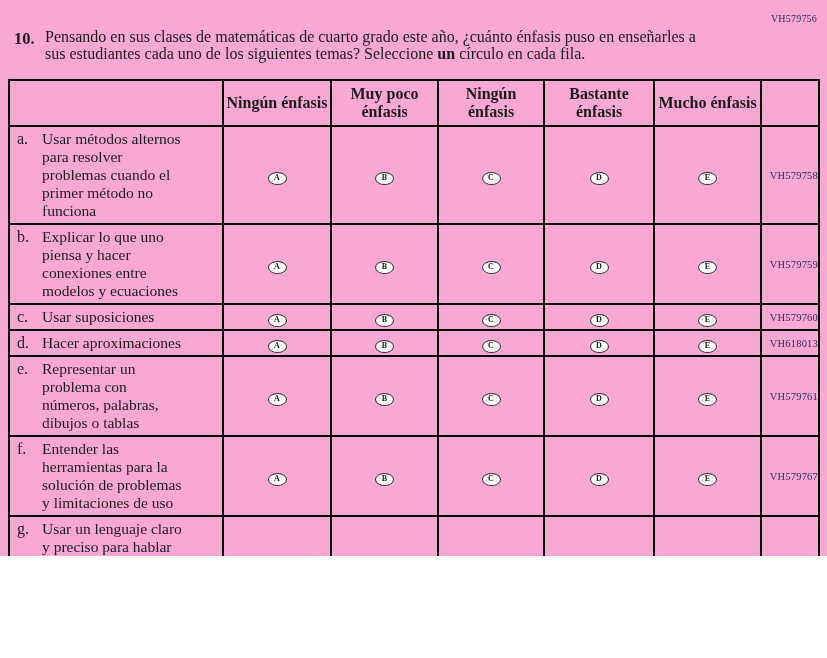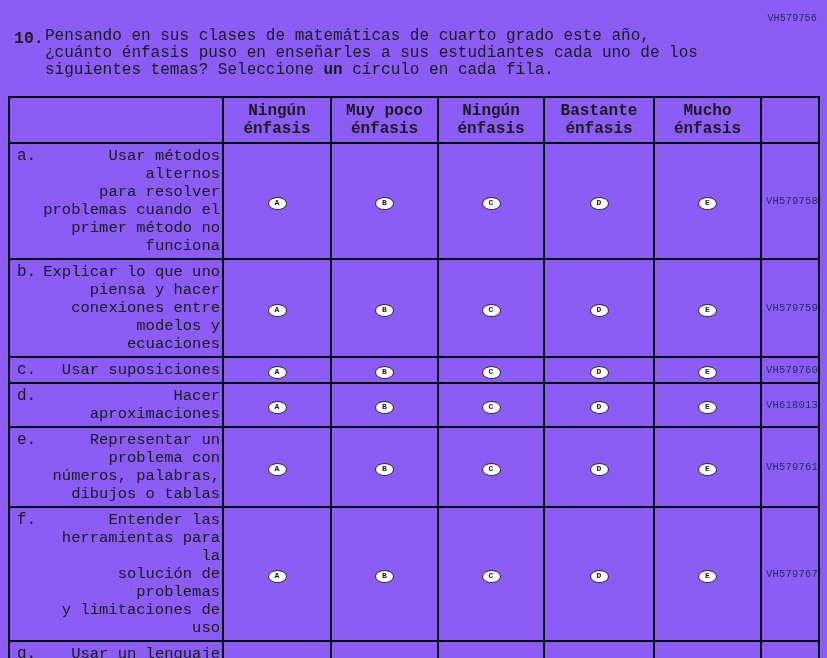--- a/index.html
+++ b/index.html
@@ -1,22 +1,22 @@
 <!DOCTYPE html>
 <html><head>
 <meta charset="utf-8">
 <style>
   * { margin: 0; padding: 0; box-sizing: border-box; }
   html, body { background: #ffffff; }
   .page {
     position: relative;
     width: 827px;
-    height: 658px;
-    background: #8b5cf6;
-    font-family: Liberation Mono, monospace;
+    height: 556px;
+    background: #f9a8d4;
+    font-family: Liberation Serif, serif;
     color: #1a1a1a;
     overflow: hidden;
   }
   .form-code-top {
     position: absolute;
     top: 13px;
     right: 10px;
     font-size: 10px;
     color: #2b2b5e;
     letter-spacing: 0.2px;
@@ -64,21 +64,20 @@
     width: 32px;
     padding-left: 7px;
     font-size: 16px;
     line-height: 18px;
   }
   .topic-text {
     flex: 1;
     font-size: 15.5px;
     line-height: 18px;
     white-space: pre-line;
-    text-align: right;
   }
   td.bubble-cell { text-align: center; }
   .bubble {
     display: inline-block;
     width: 19px;
     height: 13px;
     border: 1.4px solid #2a2a2a;
     border-radius: 50%;
     font-size: 8px;
     line-height: 10.5px;

